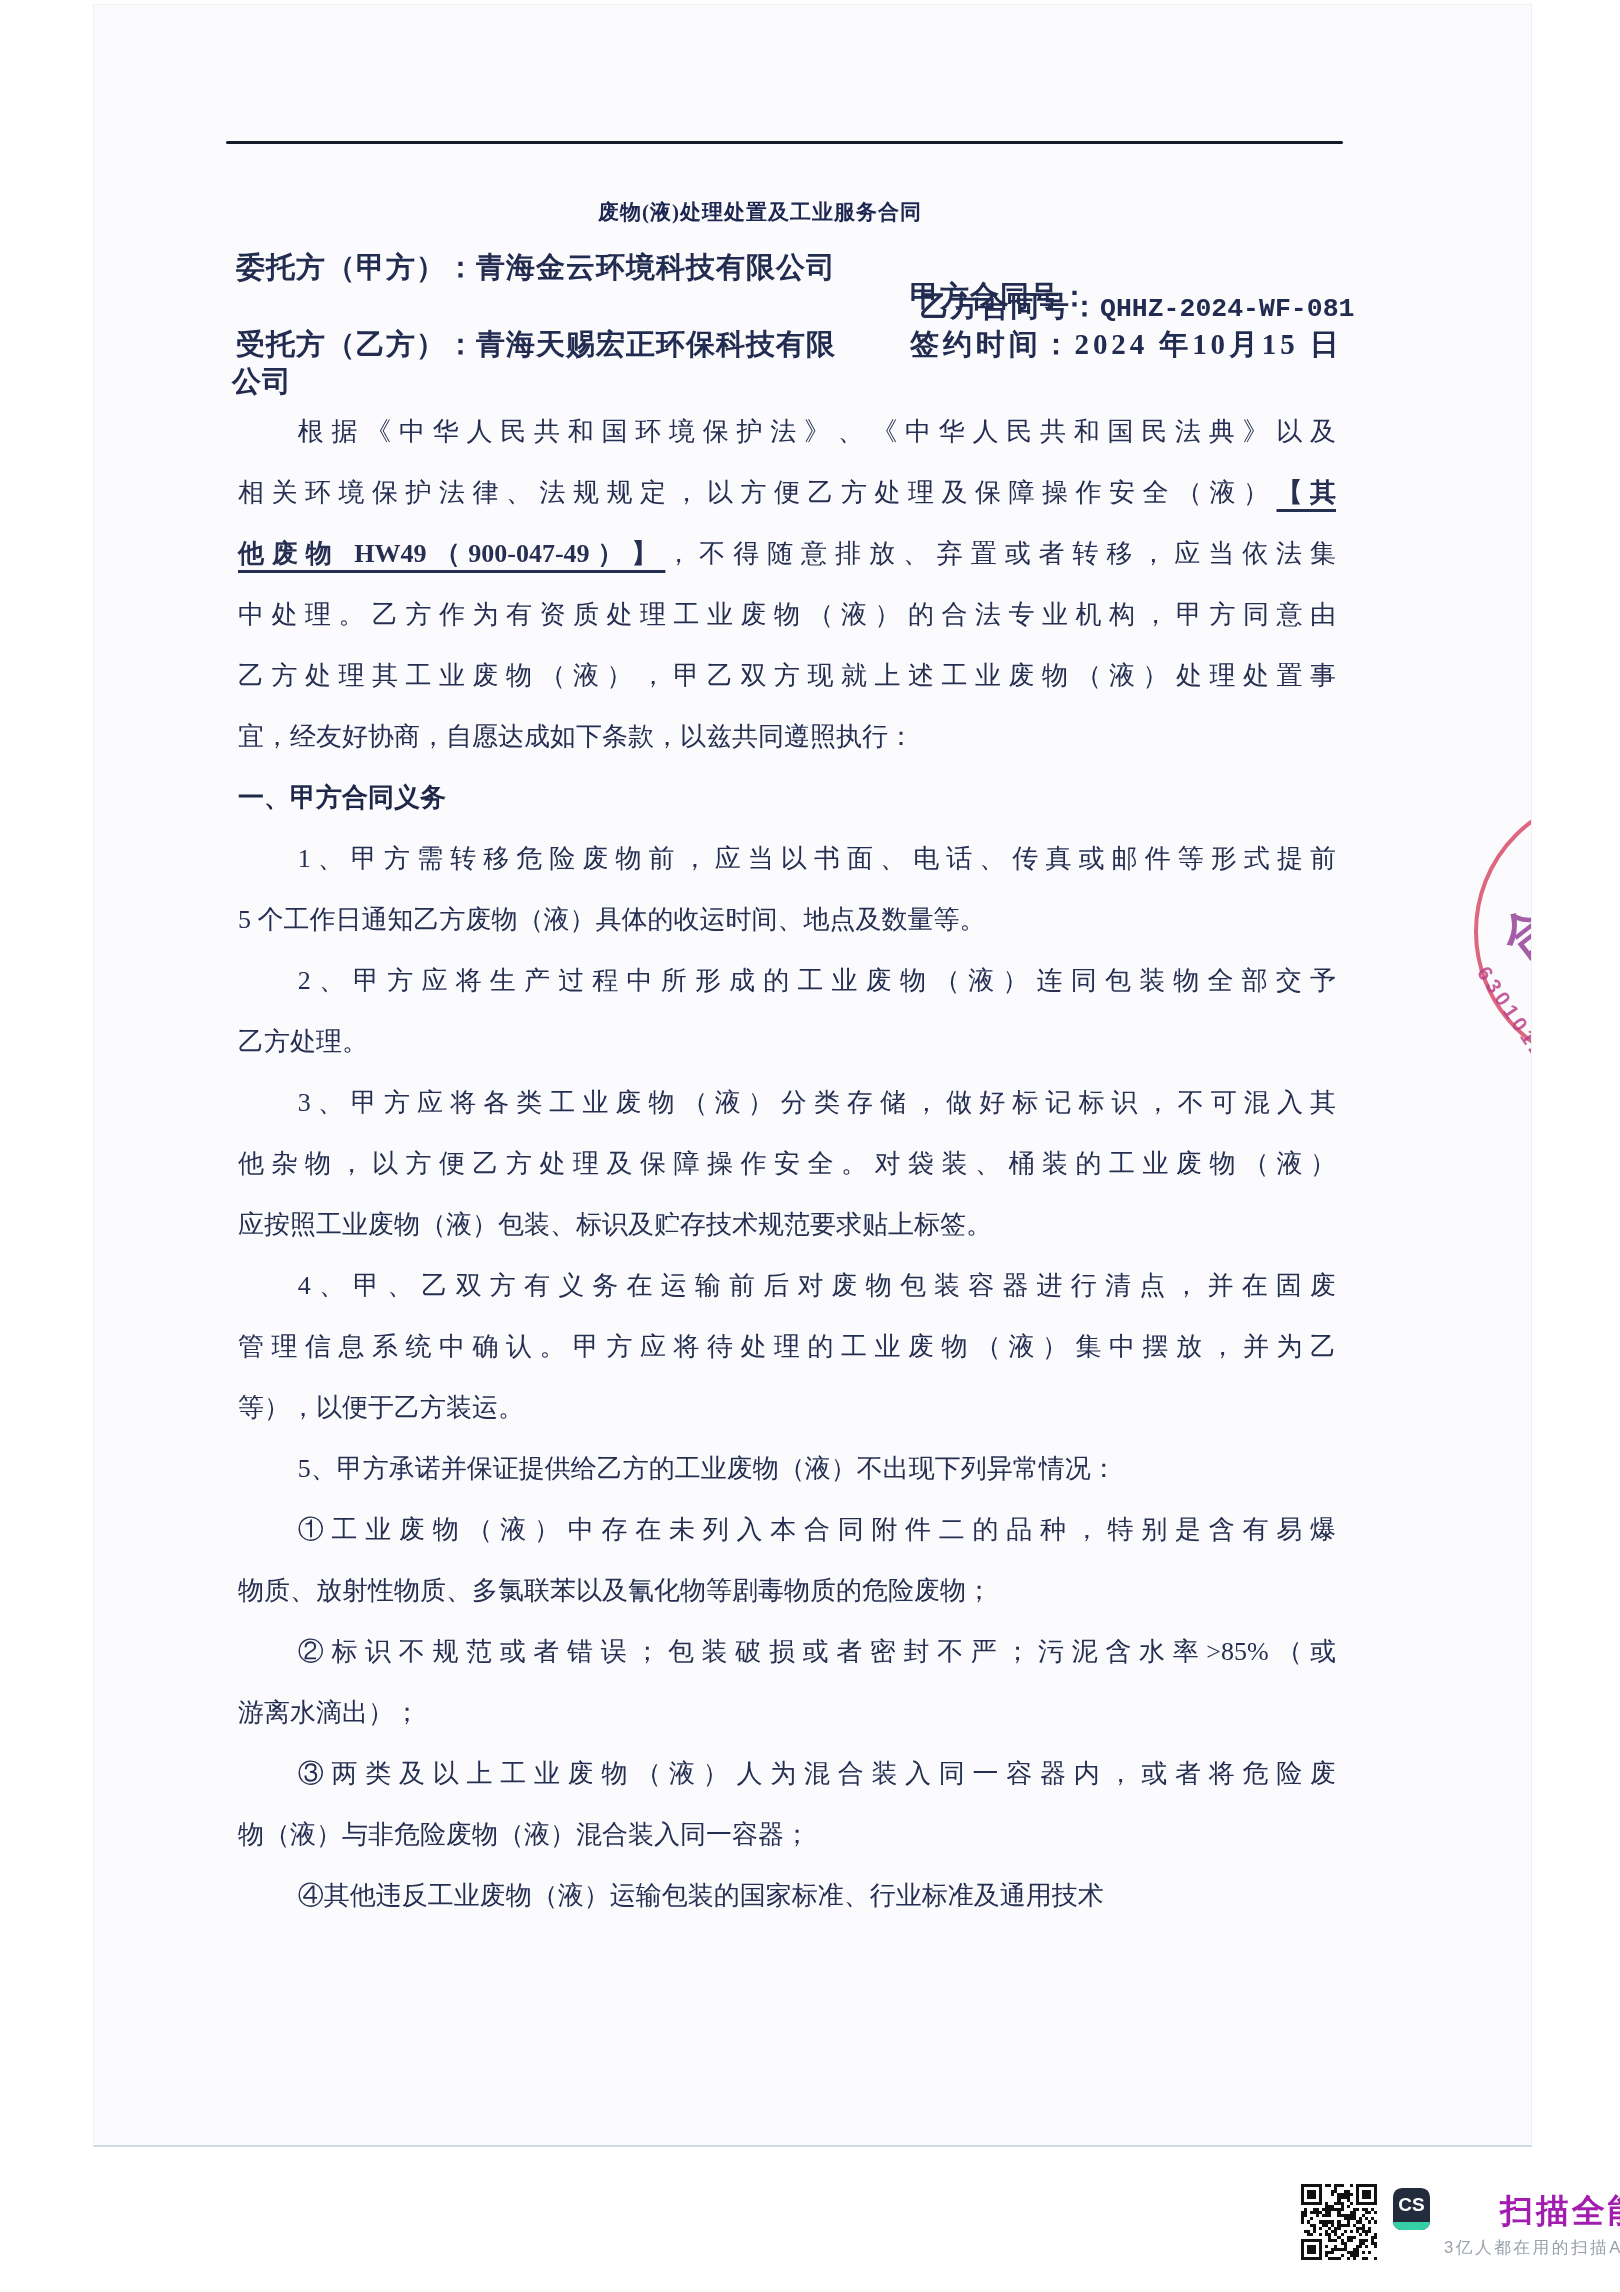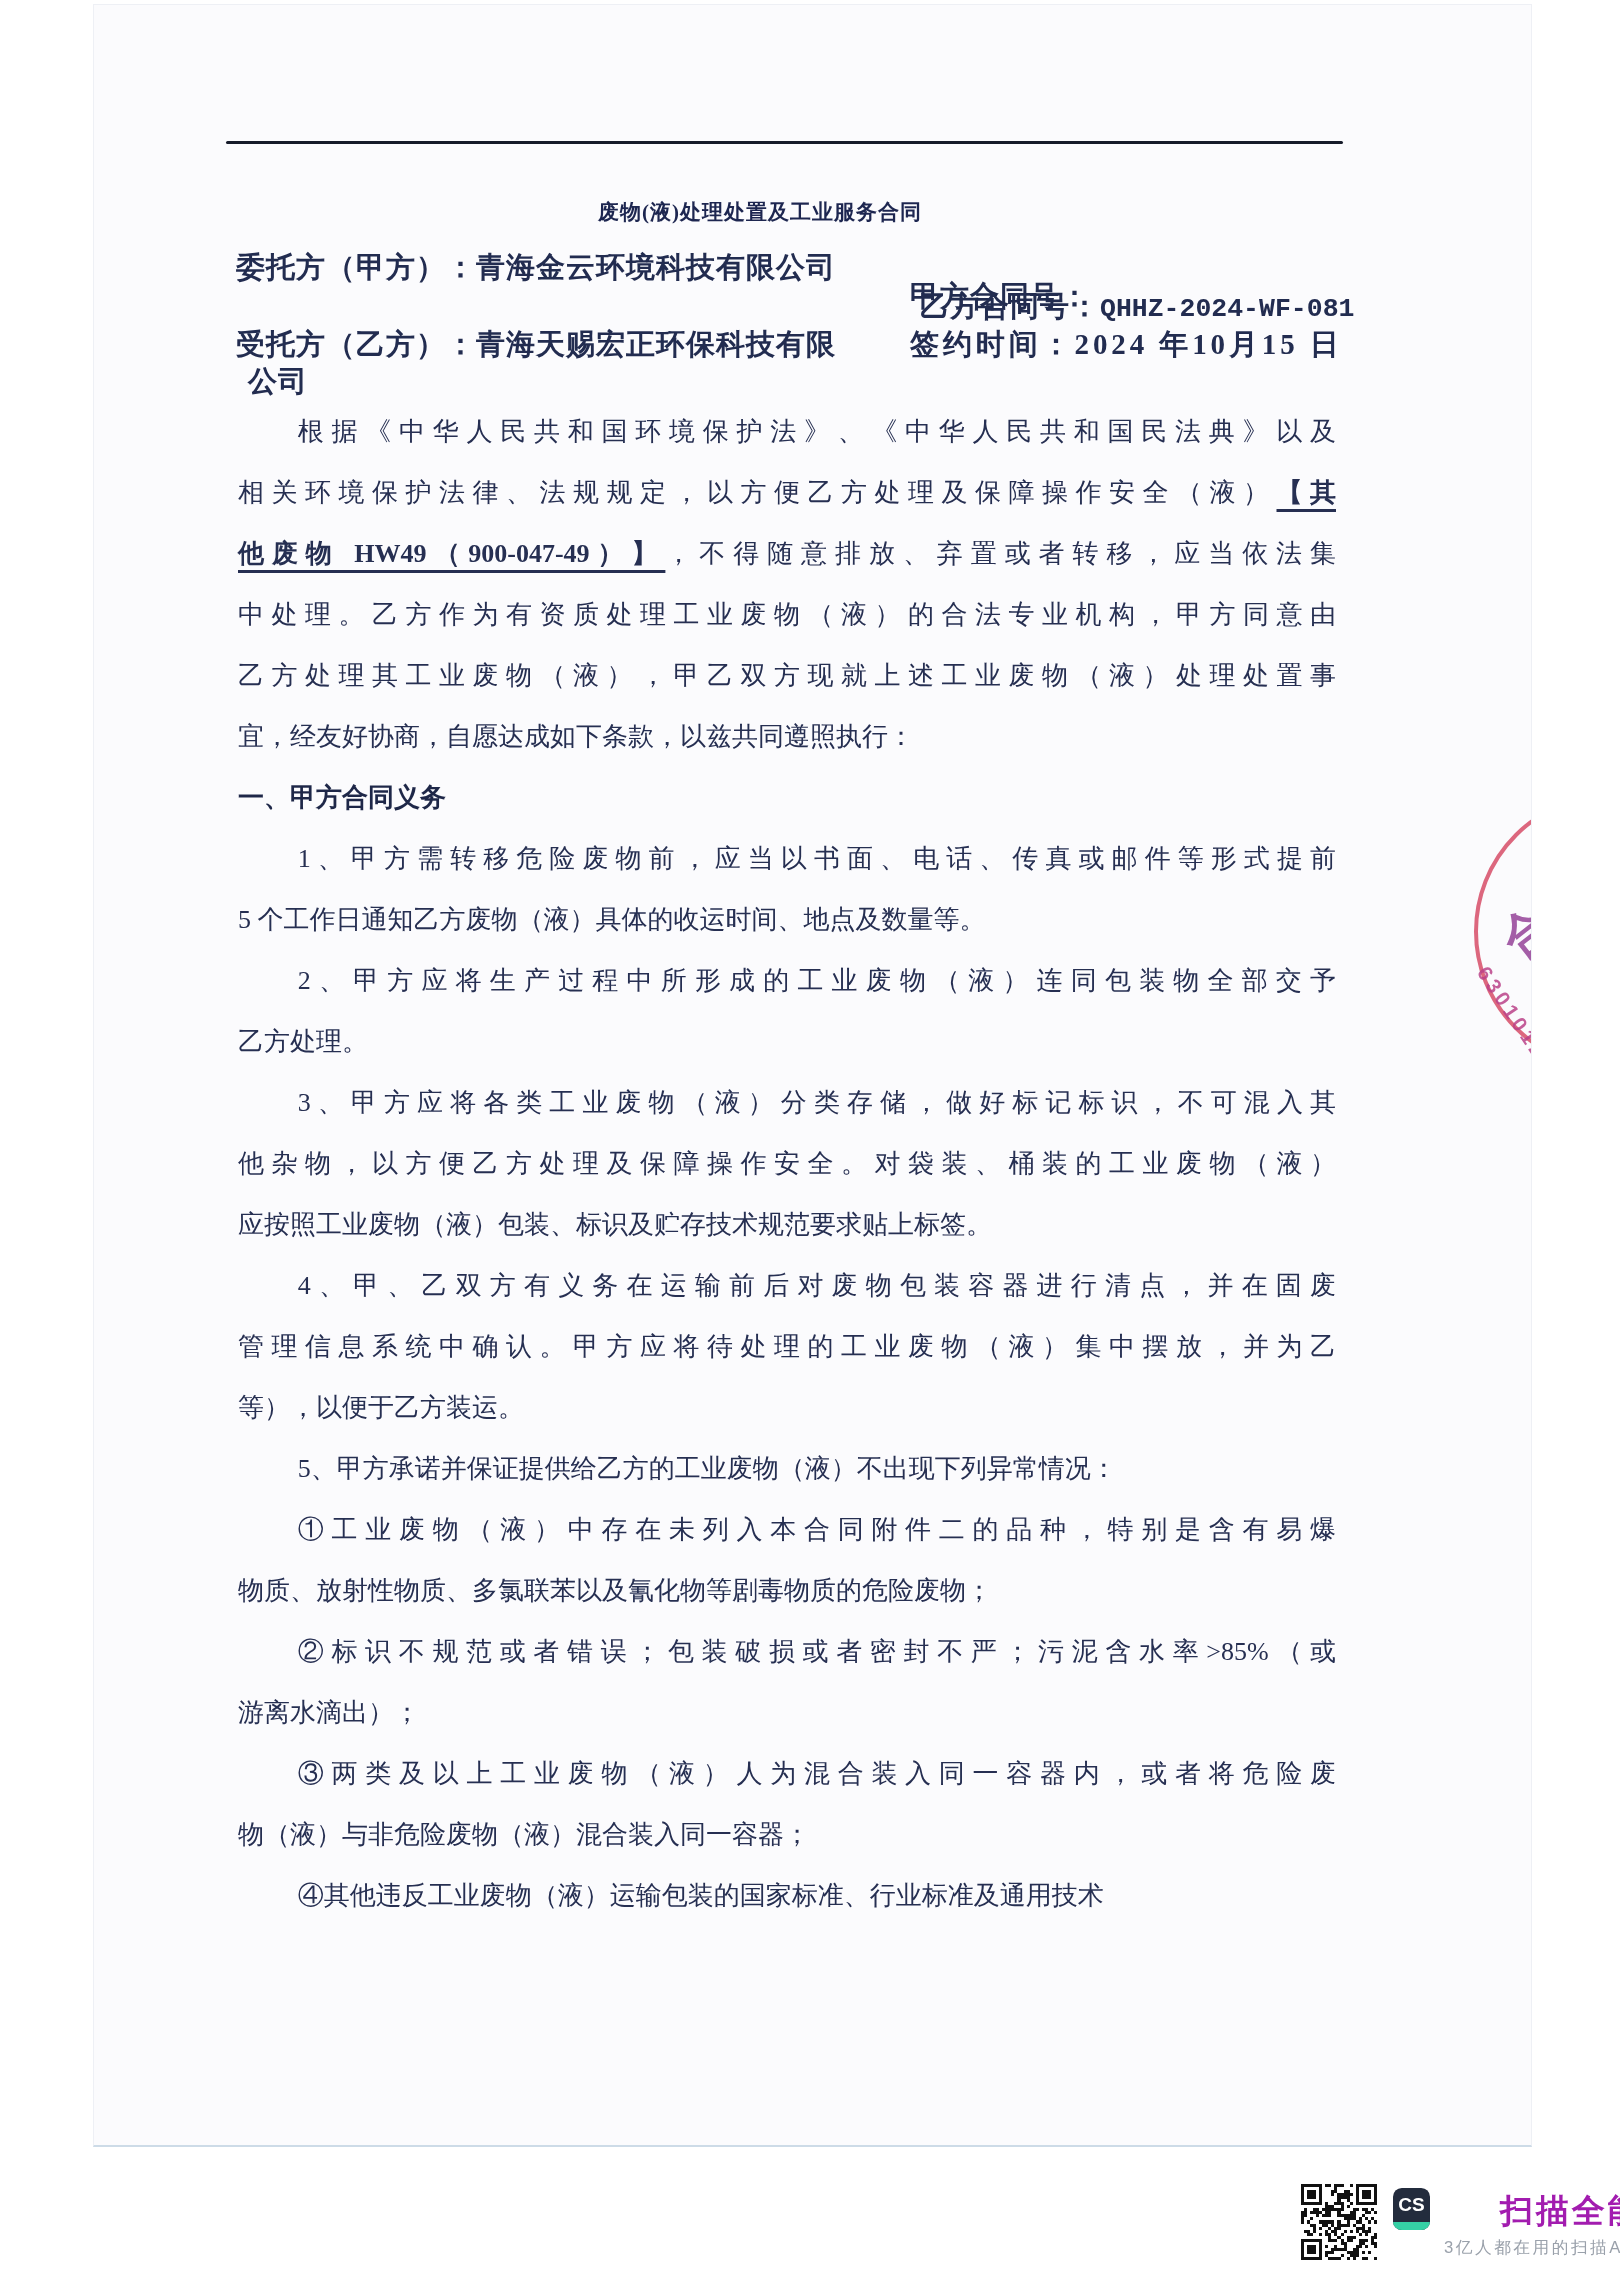--- a/index.html
+++ b/index.html
@@ -15,21 +15,21 @@
           background:#161b2a; border-radius:2px; }
 
   .title { position:absolute; left:78px; top:193px; width:1176px;
            text-align:center; font-size:21px; font-weight:700;
            color:#1d2650; letter-spacing:1px; white-space:nowrap; }
 
   .hcell { position:absolute; font-size:29px; font-weight:600; color:#222c50;
            white-space:nowrap; letter-spacing:1px; }
   .hc-l1 { left:142px; top:243px; }
   .hc-l2 { left:142px; top:320px;font-family:Liberation Mono, monospace; }
-  .hc-l3 { left:154px; top:357px; }
+  .hc-l3 { left:138px; top:357px; }
   .hc-r1 { left:816px; top:228px;margin-top:44px; }
   .hc-r2 { left:826px; top:282px; }
   .hc-r3 { left:816px; top:320px; letter-spacing:3.9px; }
   .mono  { font-family:"Liberation Mono","DejaVu Sans Mono",monospace;
            font-size:26.5px; letter-spacing:0; font-weight:700; }
 
   
   .body-block { position:absolute; left:144px; top:396px; width:1098px;
                 font-size:26px; color:#262f52; font-weight:500; }
   .bline { height:61px; line-height:61px; }

